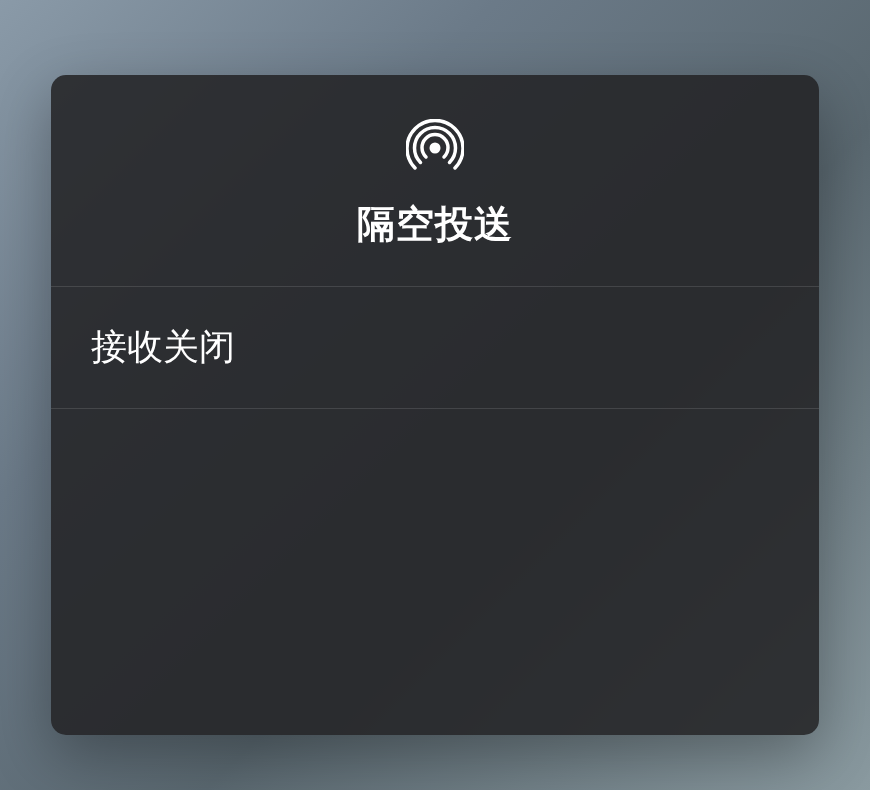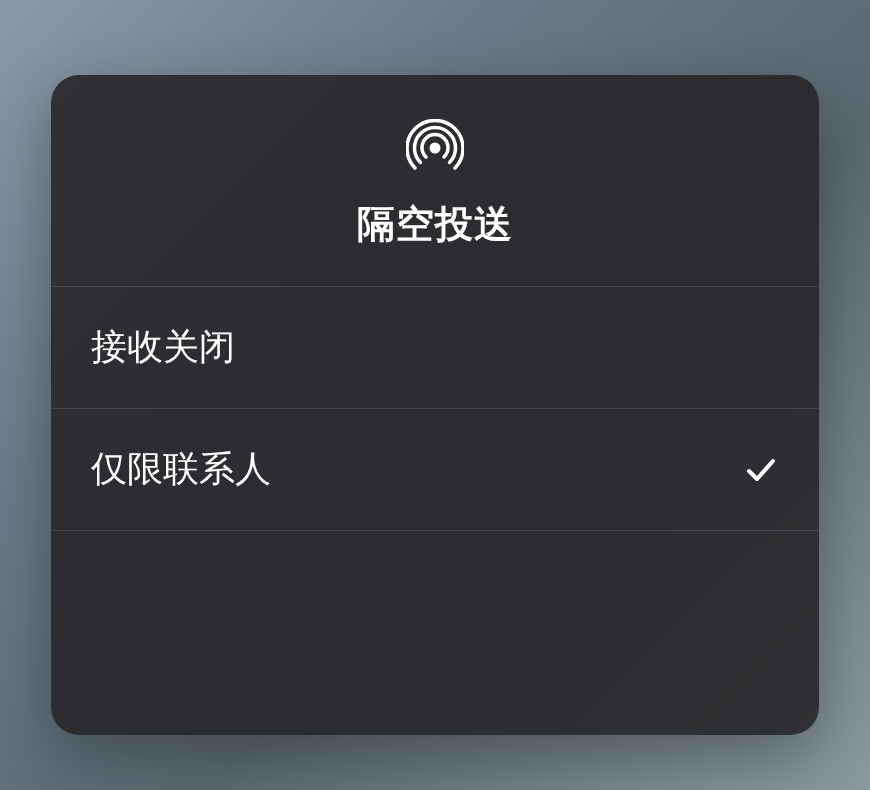--- a/index.html
+++ b/index.html
@@ -17,21 +17,21 @@
       justify-content: center;
       font-family: -apple-system, "PingFang SC", "Helvetica Neue", sans-serif;
       overflow: hidden;
     }
     
     .panel {
       width: 768px;
       height: 660px;
       margin-top: 20px;
       background: rgba(35, 35, 38, 0.88);
-      border-radius: 28px;
+      border-radius: 15px;
       overflow: hidden;
       display: flex;
       flex-direction: column;
       box-shadow: 0 20px 60px rgba(0,0,0,0.3);
     }
     
     .panel-header {
       display: flex;
       flex-direction: column;
       align-items: center;
@@ -113,25 +113,17 @@
     <div class="panel-title">隔空投送</div>
   </div>
 
   <div class="option-list">
 
     <div class="option-item">
       <span class="option-label">接收关闭</span>
 
     </div>
 
-    <div class="option-item">
-      <span class="option-label">仅限联系人</span>
-      <span class="checkmark visible">
-        <svg viewBox="0 0 36 36" fill="none" stroke="#ffffff" stroke-width="4" stroke-linecap="round" stroke-linejoin="round">
-          <path d="M 6 19 L 14 27 L 30 9"></path>
-        </svg>
-      </span>
-    </div>
 
 
   </div>
 
 </div>
 
 </body></html>

